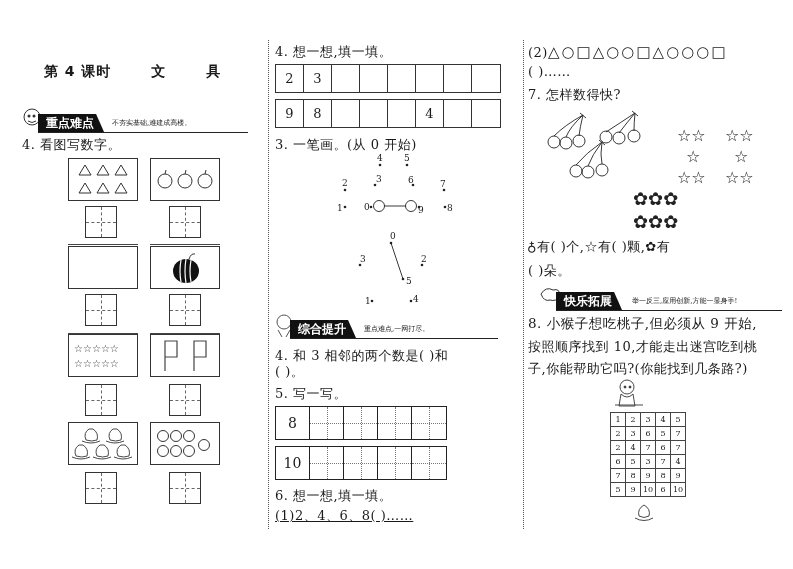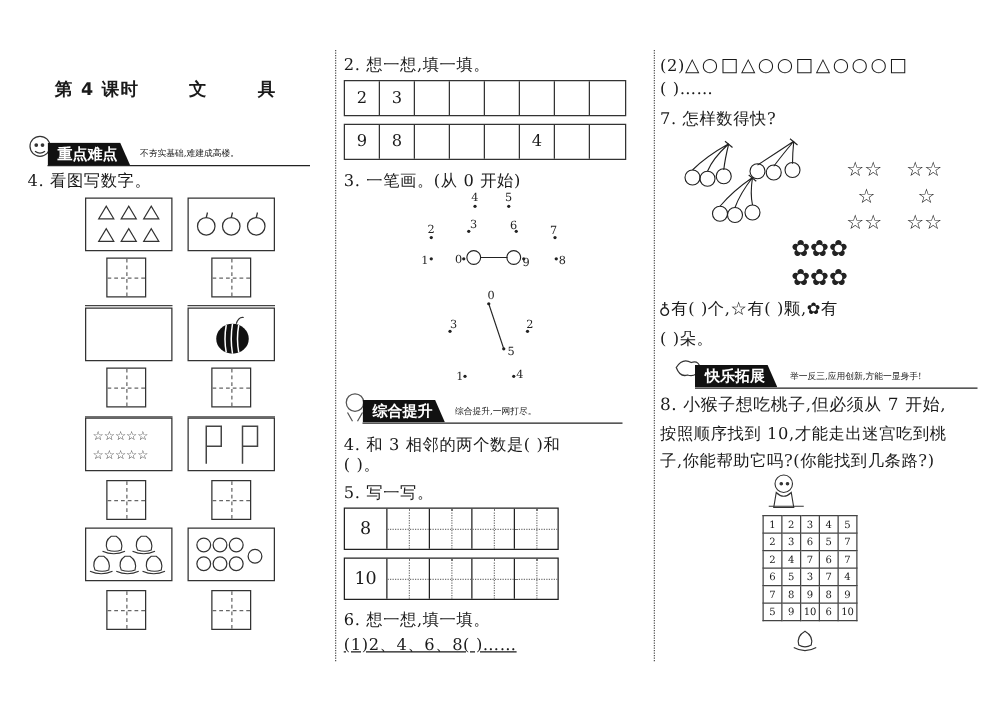--- a/index.html
+++ b/index.html
@@ -144,21 +144,21 @@
       <circle cx="12" cy="28" r="5.5"></circle>
         <circle cx="25" cy="28" r="5.5"></circle>
         <circle cx="38" cy="28" r="5.5"></circle>
       <circle cx="53" cy="22" r="5.5"></circle>
     </g>
   </svg>
 </div>
 <div class="tian" style="left:85px; top:472px;"></div>
 <div class="tian" style="left:169px; top:472px;"></div>
 
-<div class="abs q" style="left:275px; top:43px;">2. 想一想,填一填。</div>
+<div class="abs q" style="left:275px; top:43px;">4. 想一想,填一填。</div>
 <div class="numrow" style="left:275px; top:64px;">
   <div class="cell">2</div>
   <div class="cell">3</div>
   <div class="cell"></div>
   <div class="cell"></div>
   <div class="cell"></div>
   <div class="cell"></div>
   <div class="cell"></div>
   <div class="cell"></div>
 </div>
@@ -219,21 +219,21 @@
     <text x="93" y="152">4</text>
   </g>
 </svg>
 
 <div class="abs banner" style="left:272px; top:312px; width:226px;">
   <svg class="mascot" viewBox="0 0 26 26">
     <circle cx="12" cy="10" r="7" fill="none" stroke="#555" stroke-width="1"></circle>
     <path d="M6 18 L10 25 M18 18 L14 25" stroke="#555"></path>
   </svg>
   <div class="tag">综合提升</div>
-  <div class="motto" style="left:92px;">综合提升,一网打尽。</div>
+  <div class="motto" style="left:92px;">重点难点,一网打尽。</div>
   <div class="uline" style="left:18px; width:208px;"></div>
 </div>
 
 <div class="abs q" style="left:275px; top:347px;">4. 和 3 相邻的两个数是(        )和</div>
 <div class="abs q" style="left:275px; top:363px;">(      )。</div>
 <div class="abs q" style="left:275px; top:385px;">5. 写一写。</div>
 
 <div class="writerow" style="left:275px; top:406px;">
   <div class="cell first">8</div>
   <div class="cell dash"></div>
@@ -300,21 +300,21 @@
 
 <div class="abs banner" style="left:538px; top:284px; width:244px;">
   <svg class="mascot" viewBox="0 0 26 26">
     <path d="M3 10 Q8 2 15 6 Q22 4 22 12 Q18 18 12 16 Q6 18 3 10 Z" fill="none" stroke="#333"></path>
   </svg>
   <div class="tag">快乐拓展</div>
   <div class="motto" style="left:94px;">举一反三,应用创新,方能一显身手!</div>
   <div class="uline" style="left:18px; width:226px;"></div>
 </div>
 
-<div class="abs q" style="left:528px; top:315px; font-size:13.5px;">8. 小猴子想吃桃子,但必须从 7 开始,</div>
+<div class="abs q" style="left:528px; top:315px; font-size:13.5px;">8. 小猴子想吃桃子,但必须从 9 开始,</div>
 <div class="abs q" style="left:528px; top:338px; font-size:13px;">按照顺序找到 10,才能走出迷宫吃到桃</div>
 <div class="abs q" style="left:528px; top:360px; font-size:13px;">子,你能帮助它吗?(你能找到几条路?)</div>
 
 <svg class="abs" style="left:613px; top:378px;" width="32" height="32" viewBox="0 0 32 32">
   <g fill="none" stroke="#333" stroke-width="0.9">
     <circle cx="14" cy="9" r="7"></circle>
       <circle cx="12" cy="9" r="1" fill="#333"></circle>
       <circle cx="17" cy="9" r="1" fill="#333"></circle>
     <path d="M8 16 Q14 22 20 16 L22 28 H6 Z"></path>
       <path d="M2 27 H30"></path>

